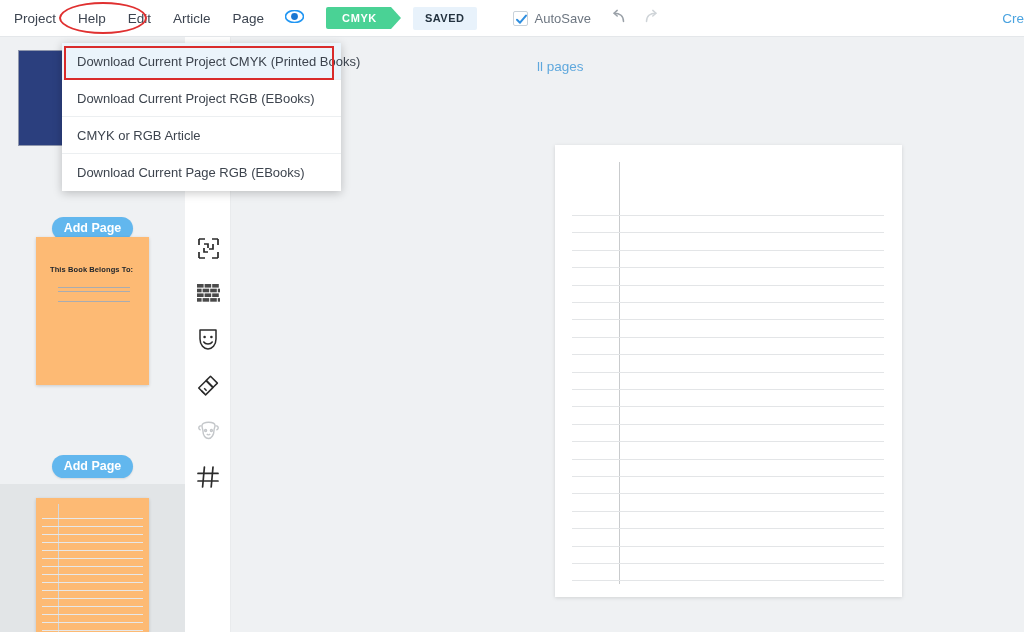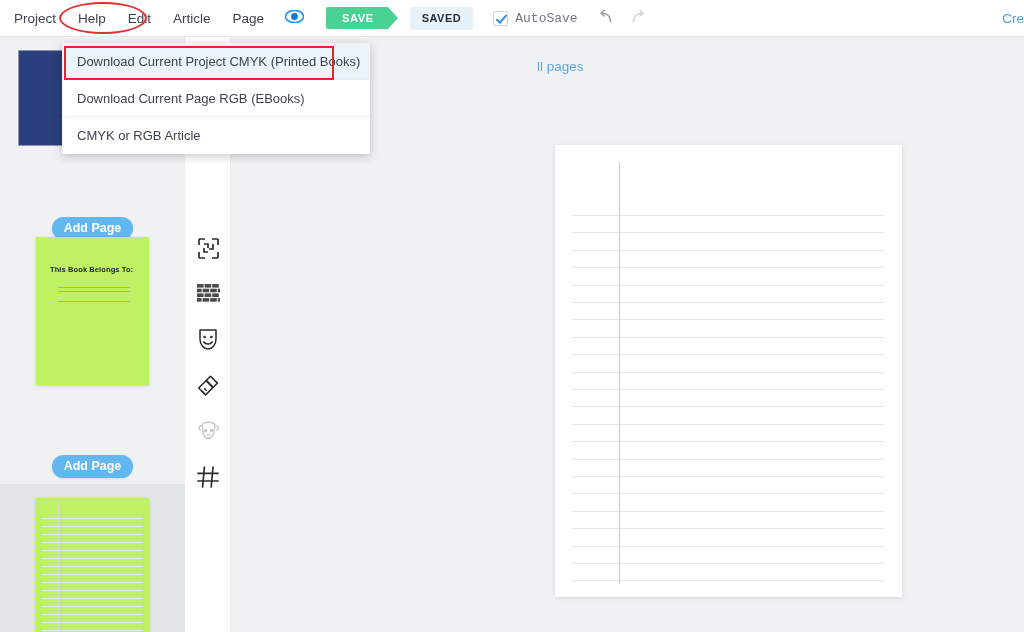--- a/index.html
+++ b/index.html
@@ -34,21 +34,21 @@
   .saved-badge:after {
     content: ""; position: absolute; right: -10px; top: 0;
     border-left: 10px solid #4ad295;
     border-top: 11px solid transparent; border-bottom: 11px solid transparent;
   }
   .save-btn {
     background: #e8f2fb; color: #23323f; font-size: 11px; font-weight: bold;
     letter-spacing: .5px; height: 23px; line-height: 23px; padding: 0 12px;
     margin-left: 22px; border-radius: 2px; cursor: pointer;
   }
-  .autosave { display: flex; align-items: flex-start; margin-left: 20px; cursor: pointer; font-family: Liberation Mono, monospace; }
+  .autosave { display: flex; align-items: flex-start; margin-left: 36px; cursor: pointer; }
   .chk {
     width: 15px; height: 15px; border: 1px solid #c9d2da; border-radius: 2px;
     background: #fff; position: relative; display: inline-block;
   }
   .chk svg { position: absolute; left: 1px; top: 1px; }
   .autosave-label { font-size: 13px; color: #6d7681; margin-left: 7px; }
   .undo, .redo { margin-left: 18px; cursor: pointer; display: flex; align-items: center; }
   .redo { margin-left: 14px; }
   .create-link {
     position: absolute; right: 0px; top: 11px;
@@ -70,21 +70,21 @@
     height: 23px; line-height: 23px; width: 81px; cursor: pointer;
     box-shadow: 0 1px 2px rgba(0,0,0,.10);
   }
   .add-page-1 { position: absolute; left: 52px; top: 180px; }
   .add-page-2 { position: absolute; left: 52px; top: 418px; }
 
   .page-slot { position: absolute; left: 0; width: 185px; }
   .page-slot.selected { background: #e2e5e7; }
   .thumb-page {
     position: relative; width: 113px; height: 148px; margin: 0 auto;
-    background: #bef264; box-shadow: 0 1px 3px rgba(0,0,0,.16);
+    background: #fdba74; box-shadow: 0 1px 3px rgba(0,0,0,.16);
     overflow: hidden;
   }
   .thumb-label {
     text-align: center; font-size: 12.5px; color: #7e868e;
     margin-top: 9px; line-height: 15px;
   }
   .belongs-title {
     position: absolute; left: 14px; top: 28px;
     font-size: 7.5px; font-weight: bold; color: #21262c; letter-spacing: .1px;
   }
@@ -117,21 +117,21 @@
   }
   .rule { position: absolute; left: 17px; width: 312px; height: 1px; background: #e3e5e7; }
 
   .scroll-all {
     position: absolute; left: 306px; top: 22px;
     font-size: 13.5px; color: #5fa8dd; cursor: pointer; white-space: nowrap;
   }
 
   
   .dropdown {
-    position: absolute; left: 62px; top: 43px; width: 308px;
+    position: absolute; left: 62px; top: 43px; width: 279px;
     background: #ffffff; box-shadow: 0 2px 9px rgba(0,0,0,.22);
     z-index: 40;
   }
   .dd-item {
     font-size: 13px; color: #3d444e; padding: 0 0 0 15px;
     height: 37px; line-height: 37px; white-space: nowrap; cursor: pointer;
     border-bottom: 1px solid #eceff1;
   }
   .dd-item:last-child { border-bottom: none; }
   .dd-item.active { background: #ebf4fb; }
@@ -161,21 +161,21 @@
 
     <div class="eye-wrap">
       <span>
         <svg width="19" height="13" viewBox="0 0 19 13">
           <ellipse cx="9.5" cy="6.5" rx="9" ry="6" fill="none" stroke="#2196f3" stroke-width="1.6"></ellipse>
           <circle cx="9.5" cy="6.5" r="3.4" fill="#1976d2"></circle>
         </svg>
       </span>
     </div>
 
-    <div class="saved-badge">SAVE</div>
+    <div class="saved-badge">CMYK</div>
     <div class="save-btn">SAVED</div>
 
     <div class="autosave">
       <span class="chk">
         <svg width="13" height="13" viewBox="0 0 13 13">
           <path d="M2 6.8 L5 9.7 L11 2.6" fill="none" stroke="#2f8fe0" stroke-width="2" stroke-linecap="round" stroke-linejoin="round"></path>
         </svg>
       </span>
       <span class="autosave-label">AutoSave</span>
     </div>
@@ -346,20 +346,21 @@
           <div class="rule" style="top: 383.2px;"></div>
           <div class="rule" style="top: 400.6px;"></div>
           <div class="rule" style="top: 418px;"></div>
           <div class="rule" style="top: 435.4px;"></div>
         </div>
     </div>
   </div>
 
   <div class="dropdown">
     <div class="dd-item active">Download Current Project CMYK (Printed Books)</div>
+    <div class="dd-item">Download Current Project RGB (EBooks)</div>
+    <div class="dd-item">CMYK or RGB Article</div>
     <div class="dd-item">Download Current Page RGB (EBooks)</div>
-    <div class="dd-item">CMYK or RGB Article</div>
   </div>
 
   <div class="annot-ellipse"></div>
   <div class="annot-rect"></div>
 
 </div>
 
 </body></html>

